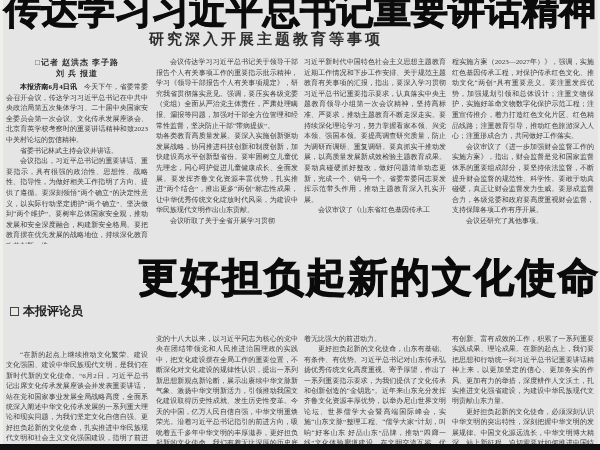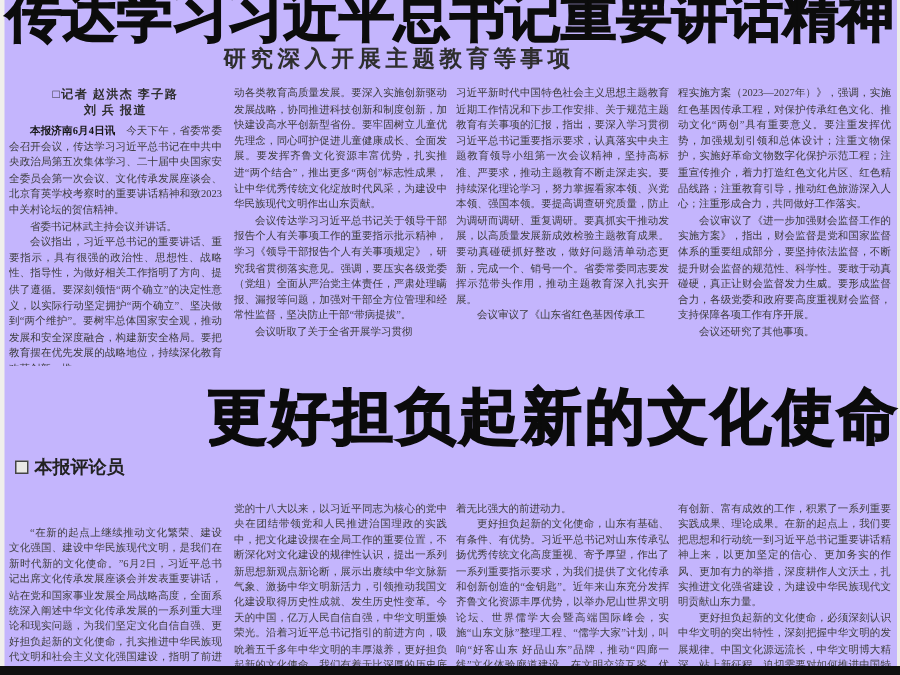--- a/index.html
+++ b/index.html
@@ -1,18 +1,18 @@
 <!DOCTYPE html>
 <html><head>
 <meta charset="utf-8">
 <style>
   html,body { margin:0; padding:0; }
   .page {
     position:relative; width:600px; height:450px;
-    background:#c4b5fd; overflow:hidden;
+    background:#e5e5e5; overflow:hidden;
     font-family:"Liberation Serif", serif;
   }
   
   .headline1 {
     position:absolute; top:-14px; left:0; width:600px;
     text-align:center; white-space:nowrap;
     font-family:"Liberation Sans", sans-serif;
     font-size:37px; font-weight:900; color:#0c0c0c;
     letter-spacing:0px;
     -webkit-text-stroke:1px #0c0c0c;
@@ -82,22 +82,22 @@
       <div class="b1">刘 兵 报道</div>
     </div>
     <p class="para"><span class="dateline">本报济南6月4日讯</span><span>　今天下午，省委常委会召开会议，传达学习习近平总书记在中共中央政治局第五次集体学习、二十届中央国家安全委员会第一次会议、文化传承发展座谈会、北京育英学校考察时的重要讲话精神和致2023中关村论坛的贺信精神。</span></p>
     <div>
         <p class="para">省委书记林武主持会议并讲话。</p>
         <p class="para">会议指出，习近平总书记的重要讲话、重要指示，具有很强的政治性、思想性、战略性、指导性，为做好相关工作指明了方向、提供了遵循。要深刻领悟“两个确立”的决定性意义，以实际行动坚定拥护“两个确立”、坚决做到“两个维护”。要树牢总体国家安全观，推动发展和安全深度融合，构建新安全格局。要把教育摆在优先发展的战略地位，持续深化教育改革创新，推</p>
       </div>
   </div>
 
   <div class="a1col a1c2">
+      <p class="para">会议传达学习习近平总书记关于领导干部报告个人有关事项工作的重要指示批示精神，学习《领导干部报告个人有关事项规定》，研究我省贯彻落实意见。强调，要压实各级党委（党组）全面从严治党主体责任，严肃处理瞒报、漏报等问题，加强对干部全方位管理和经常性监督，坚决防止干部“带病提拔”。</p>
       <p class="para noindent">动各类教育高质量发展。要深入实施创新驱动发展战略，协同推进科技创新和制度创新，加快建设高水平创新型省份。要牢固树立儿童优先理念，同心呵护促进儿童健康成长、全面发展。要发挥齐鲁文化资源丰富优势，扎实推进“两个结合”，推出更多“两创”标志性成果，让中华优秀传统文化绽放时代风采，为建设中华民族现代文明作出山东贡献。</p>
-      <p class="para">会议传达学习习近平总书记关于领导干部报告个人有关事项工作的重要指示批示精神，学习《领导干部报告个人有关事项规定》，研究我省贯彻落实意见。强调，要压实各级党委（党组）全面从严治党主体责任，严肃处理瞒报、漏报等问题，加强对干部全方位管理和经常性监督，坚决防止干部“带病提拔”。</p>
       <p class="para">会议听取了关于全省开展学习贯彻</p>
     </div>
   <div class="a1col a1c3">
       <p class="para noindent">习近平新时代中国特色社会主义思想主题教育近期工作情况和下步工作安排、关于规范主题教育有关事项的汇报，指出，要深入学习贯彻习近平总书记重要指示要求，认真落实中央主题教育领导小组第一次会议精神，坚持高标准、严要求，推动主题教育不断走深走实。要持续深化理论学习，努力掌握看家本领、兴党本领、强国本领。要提高调查研究质量，防止为调研而调研、重复调研。要真抓实干推动发展，以高质量发展新成效检验主题教育成果。要动真碰硬抓好整改，做好问题清单动态更新，完成一个、销号一个。省委常委同志要发挥示范带头作用，推动主题教育深入扎实开展。</p>
       <p class="para">会议审议了《山东省红色基因传承工</p>
     </div>
   <div class="a1col a1c4">
       <p class="para noindent">程实施方案（2023—2027年）》，强调，实施红色基因传承工程，对保护传承红色文化、推动文化“两创”具有重要意义。要注重发挥优势，加强规划引领和总体设计；注重文物保护，实施好革命文物数字化保护示范工程；注重宣传推介，着力打造红色文化片区、红色精品线路；注重教育引导，推动红色旅游深入人心；注重形成合力，共同做好工作落实。</p>
       <p class="para">会议审议了《进一步加强财会监督工作的实施方案》，指出，财会监督是党和国家监督体系的重要组成部分，要坚持依法监督，不断提升财会监督的规范性、科学性。要敢于动真碰硬，真正让财会监督发力生威。要形成监督合力，各级党委和政府要高度重视财会监督，支持保障各项工作有序开展。</p>
       <p class="para">会议还研究了其他事项。</p>

